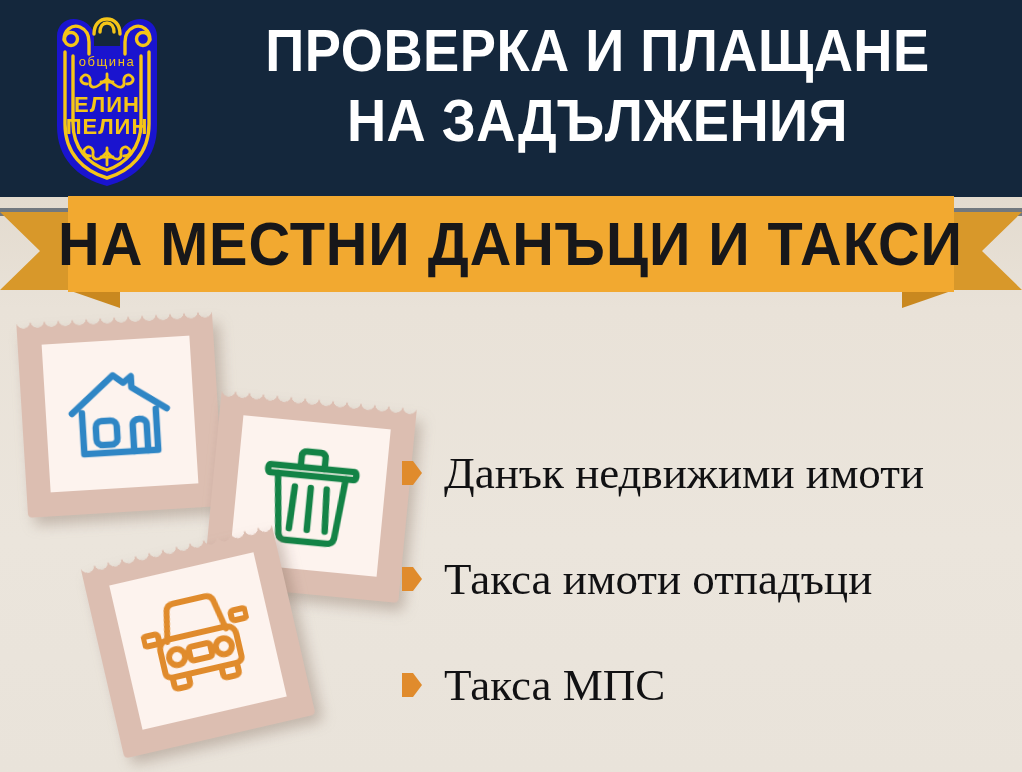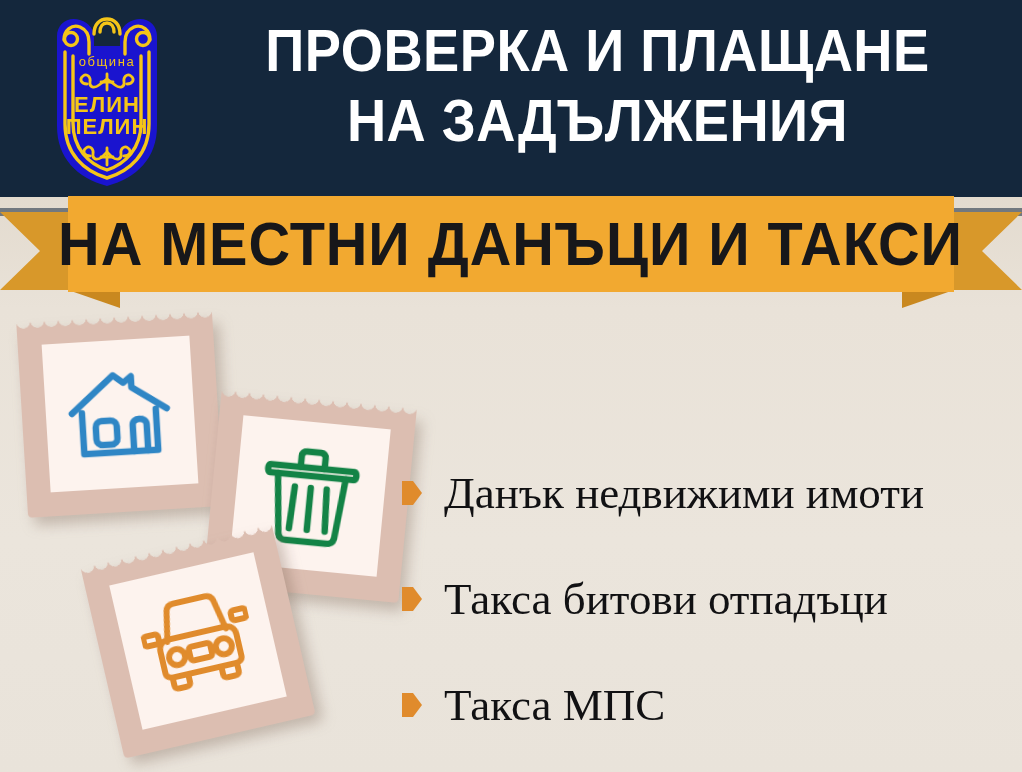--- a/index.html
+++ b/index.html
@@ -104,21 +104,21 @@
     display:flex;align-items:center;justify-content:center;
   }
   .stamp svg{display:block;}
 
   #stamp-house{left:22px;top:316px;transform:rotate(-3.5deg);}
   #stamp-trash{left:212px;top:398px;transform:rotate(5.5deg);}
   #stamp-car{left:100px;top:543px;transform:rotate(-13deg);}
 
   
   .list{
-    position:absolute;left:402px;top:440px;width:610px;z-index:4;
+    position:absolute;left:402px;top:420px;width:610px;z-index:4;
   }
   .list-item{
     display:flex;align-items:center;
     height:106px;
   }
   .bullet{
     width:20px;height:24px;flex:0 0 20px;margin-right:22px;
     background:#e08b2c;
     clip-path:polygon(0 0,11px 0,20px 12px,11px 24px,0 24px);
   }
@@ -412,21 +412,21 @@
 
   </div>
 
   <div class="list">
     <div class="list-item">
       <span class="bullet"></span>
       <span class="list-label">Данък недвижими имоти</span>
     </div>
     <div class="list-item">
       <span class="bullet"></span>
-      <span class="list-label">Такса битови отпадъци</span>
+      <span class="list-label">Такса имоти отпадъци</span>
     </div>
     <div class="list-item">
       <span class="bullet"></span>
       <span class="list-label">Такса МПС</span>
     </div>
   </div>
 
 </div>
 
 </body></html>

